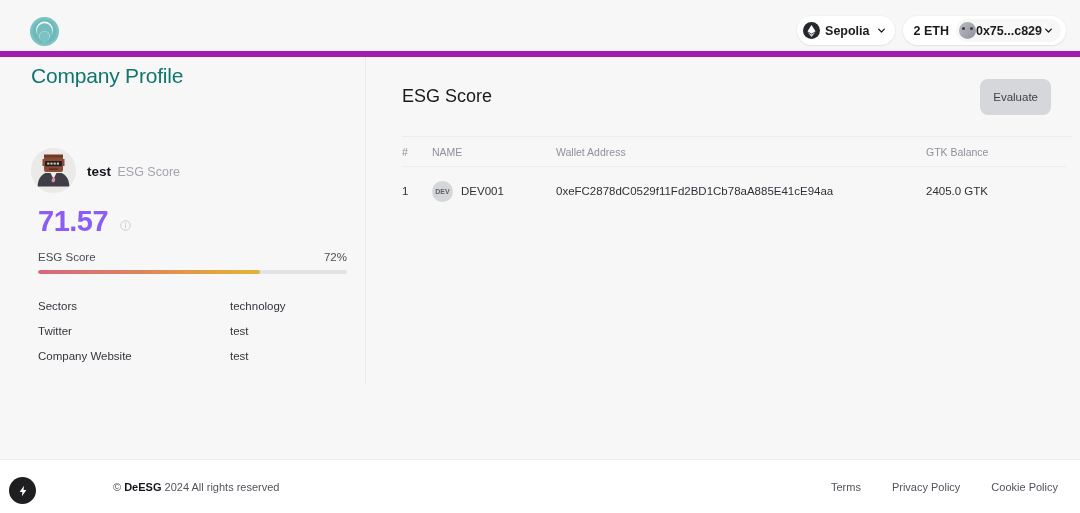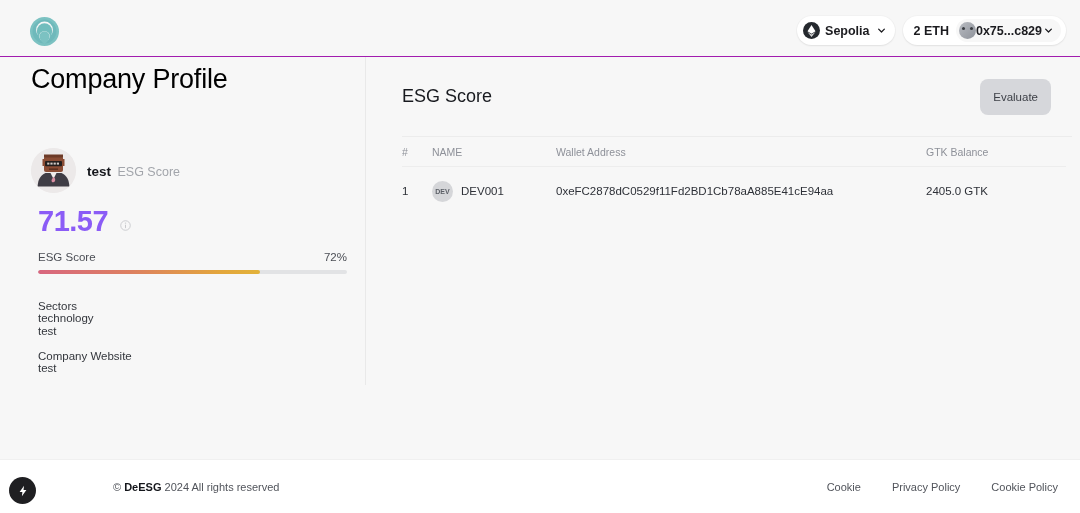--- a/index.html
+++ b/index.html
@@ -13,21 +13,21 @@
     position: relative;
     width: 1080px; height: 513px;
     background: #f7f7f7;
   }
 
   
   .topbar {
     position: absolute; top: 0; left: 0;
     width: 1080px; height: 57px;
     background: #f7f7f7;
-    border-bottom: 1px solid #a21caf;
+    border-bottom: 6px solid #a21caf;
   }
   .logo {
     position: absolute; left: 28px; top: 15px;
     width: 33px; height: 33px;
   }
   .wallet-cluster {
     position: absolute; right: 14px; top: 16px;
     display: flex; align-items: center; gap: 8px;
   }
   .pill {
@@ -68,21 +68,21 @@
   }
   .acct-avatar::after {
     content:""; position:absolute; right:3px; top:5px;
     width:3px; height:3px; border-radius:50%; background:#3a3d42;
   }
   .acct-addr { font-size: 12.5px; font-weight: bold; color:#1b1b1f; }
 
   
   .page-title {
     position: absolute; left: 31px; top: 64px;
-    font-size: 27px; font-weight: normal; color: #000000;
+    font-size: 21px; font-weight: normal; color: #0f766e;
     letter-spacing: -0.2px;
   }
 
   
   .vdiv {
     position: absolute; left: 365px; top: 57px;
     width: 1px; height: 328px; background: #e9e9e9;
   }
 
   
@@ -120,21 +120,21 @@
     overflow: hidden; position: relative;
   }
   .bar-fill {
     height: 4px; border-radius: 3px;
     background: linear-gradient(90deg,#d8667f 0%,#dd8060 42%,#e3a63c 82%,#e2b23a 100%);
   }
 
   .facts { position: absolute; left: 38px; top: 300px; width: 309px; }
   .fact {
     display: flex; align-items: baseline;
-    height: 25px; font-size: 11.5px; flex-direction: column;
+    height: 25px; font-size: 11.5px;
   }
   .fact-k { width: 192px; color: #33363c; }
   .fact-v { color: #33363c; }
 
   
   .right { position: absolute; left: 366px; top: 57px; width: 714px; }
 
   .sect-head {
     position: relative; height: 79px;
     display: flex; align-items: center; justify-content: space-between;
@@ -314,20 +314,21 @@
         <div class="bar-fill" id="barFill" style="width: 72%; background: linear-gradient(90deg, rgb(216, 102, 127) 0%, rgb(221, 128, 96) 42%, rgb(227, 166, 60) 82%, rgb(226, 178, 58) 100%);"></div>
       </div>
     </div>
 
     <div class="facts" id="facts">
         <div class="fact">
           <span class="fact-k">Sectors</span>
           <span class="fact-v">technology</span>
         </div>
         <div class="fact">
+          <span class="fact-k">Twitter</span>
           <span class="fact-v">test</span>
         </div>
         <div class="fact">
           <span class="fact-k">Company Website</span>
           <span class="fact-v">test</span>
         </div>
       </div>
   </div>
 
   <div class="right">
@@ -361,21 +362,21 @@
     </div>
   </div>
 
   <div class="footer">
     <div class="copy">
       <span>©</span>
       <b>DeESG</b>
       <span>2024 All rights reserved</span>
     </div>
     <div class="flinks" id="footerLinks">
-        <span>Cookie</span>
+        <span>Terms</span>
         <span>Privacy Policy</span>
         <span>Cookie Policy</span>
       </div>
   </div>
 
   <div class="bolt-btn">
     <svg viewBox="0 0 12 12" aria-hidden="true">
       <path d="M7 .8 2.6 6.9h2.8L4.9 11.2 9.4 5.1H6.5z" fill="#ffffff"></path>
     </svg>
   </div>

